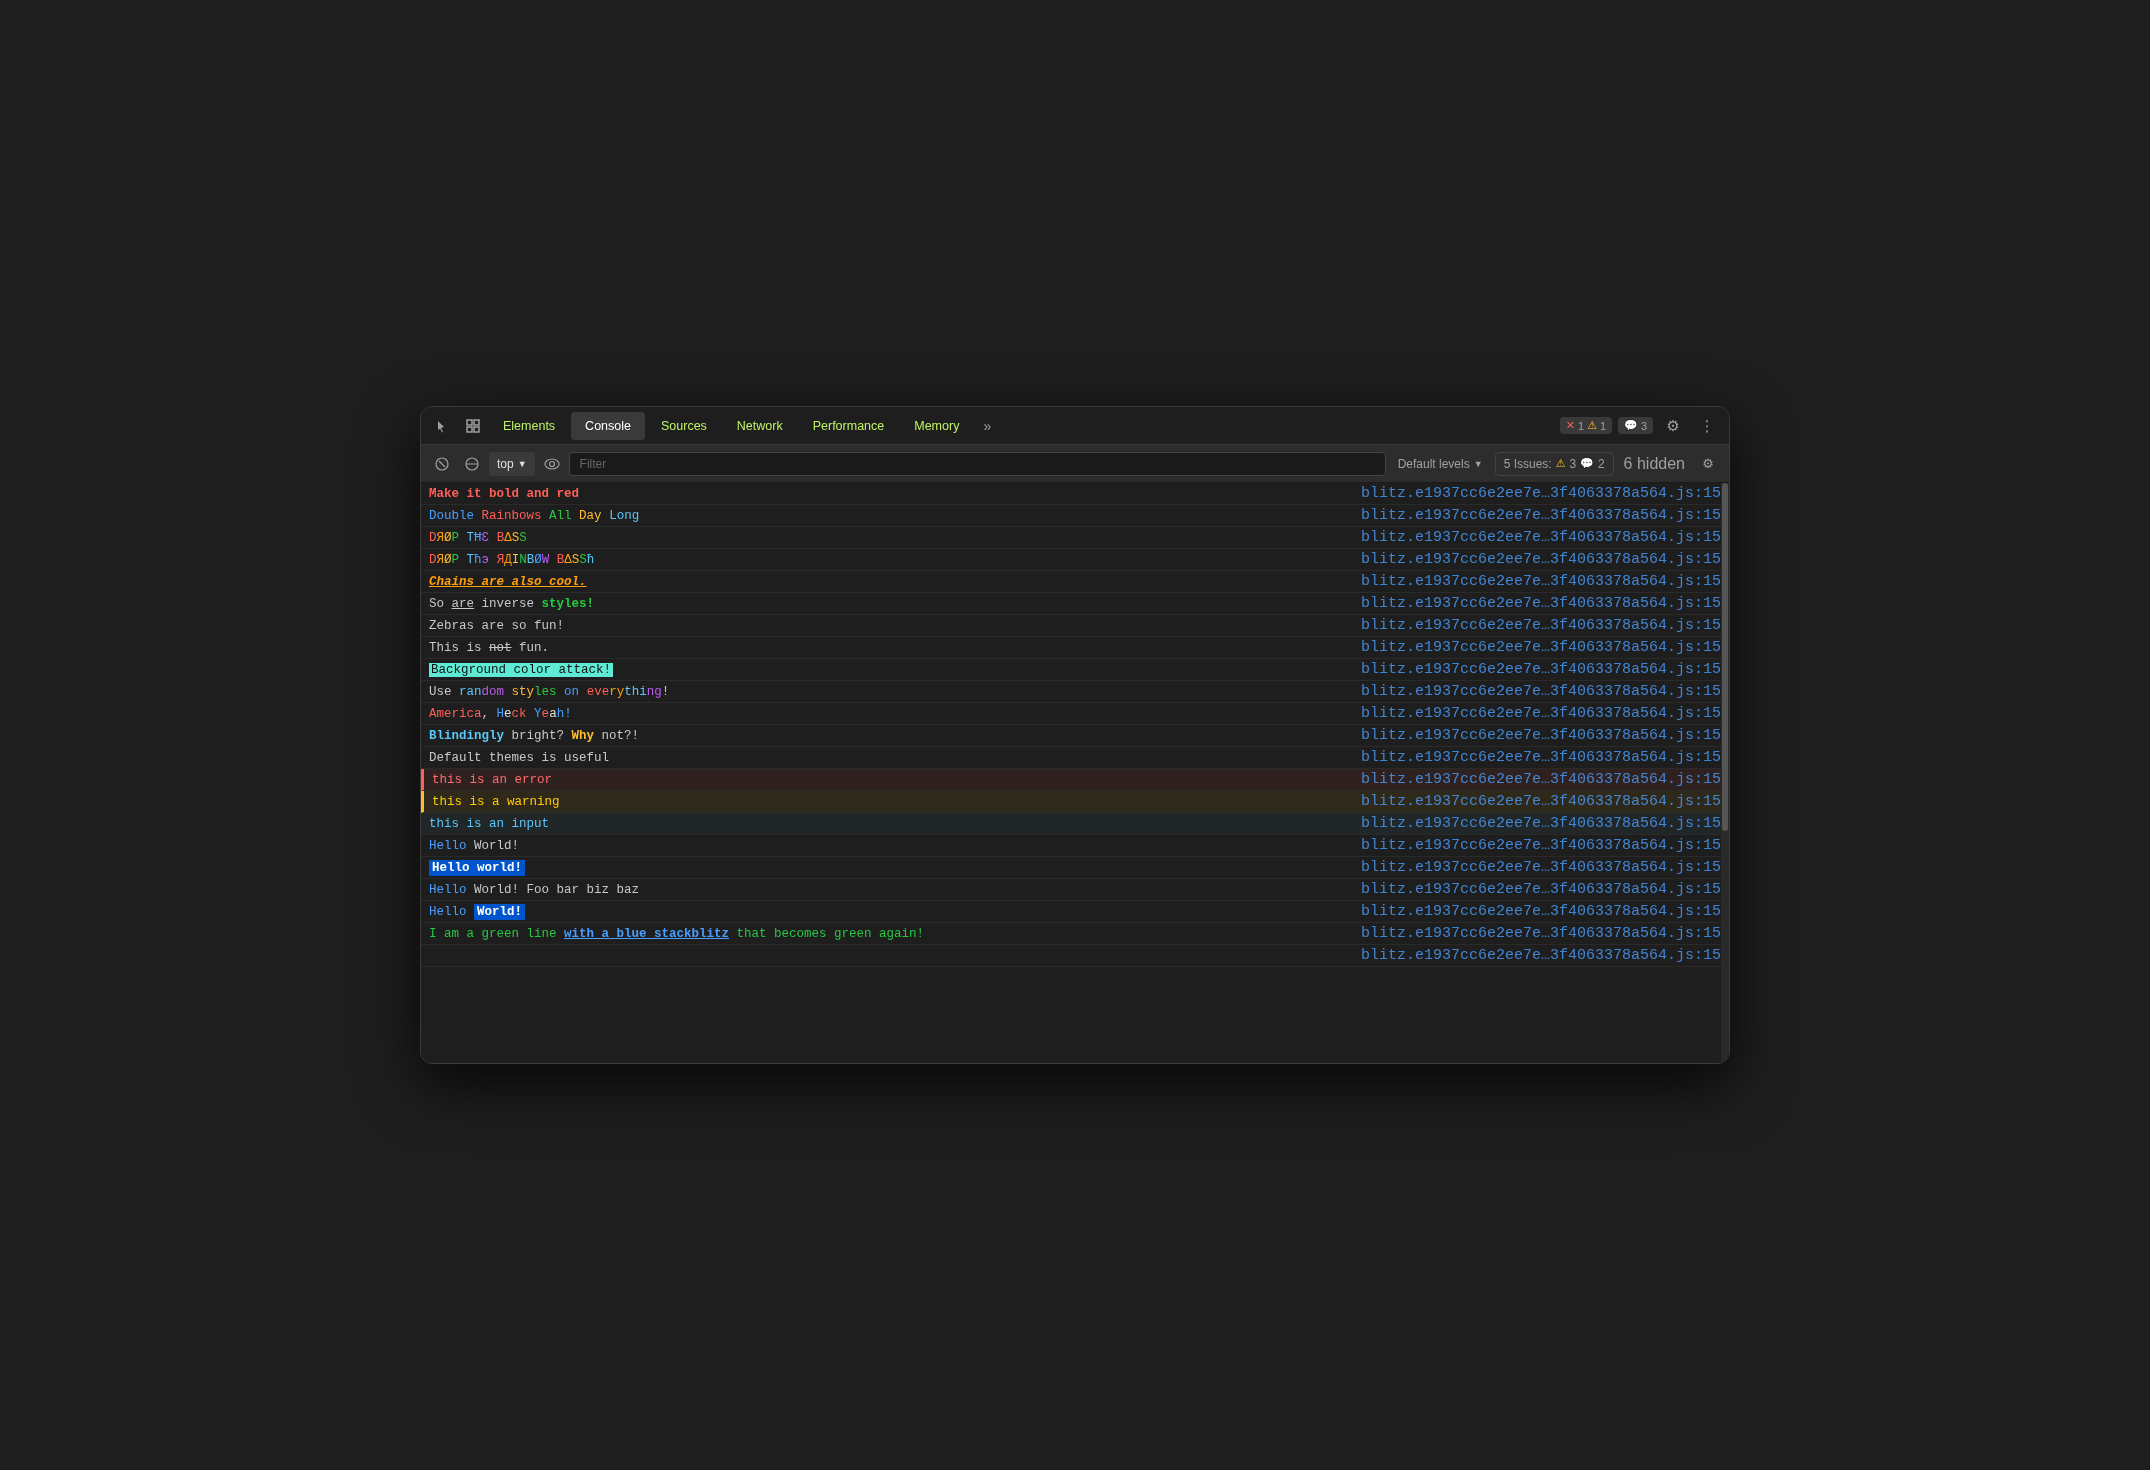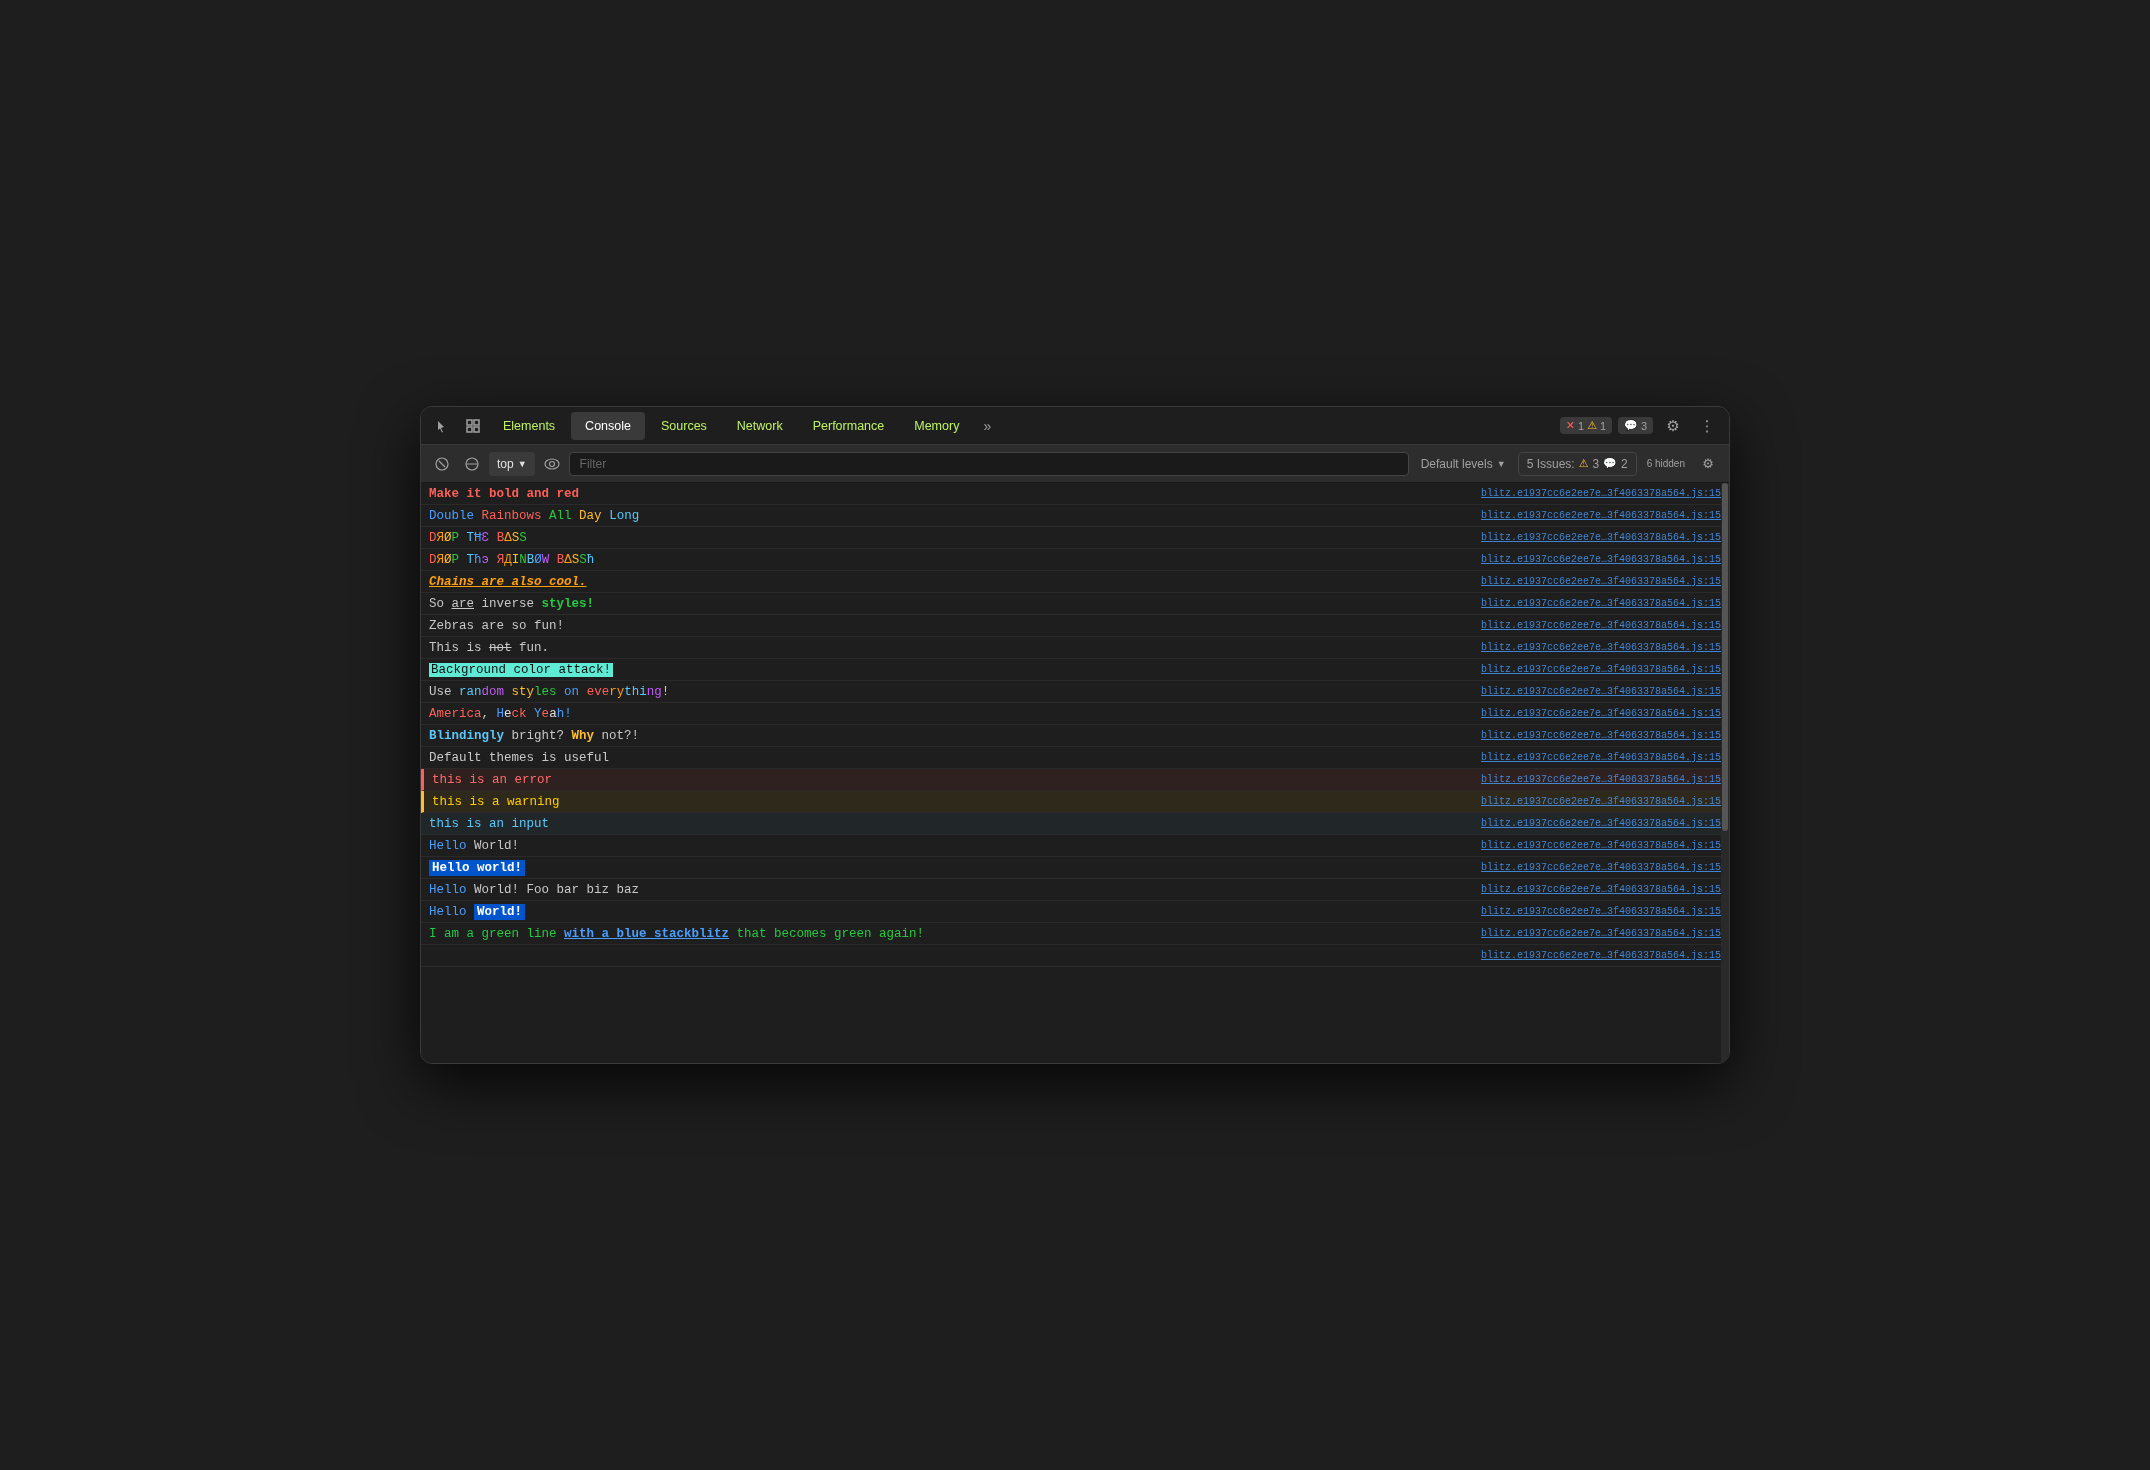--- a/index.html
+++ b/index.html
@@ -191,21 +191,21 @@
       background: #2d2d2d;
       border: 1px solid #444;
       border-radius: 4px;
       padding: 2px 8px;
       font-size: 12px;
       color: #a0a0a0;
       height: 24px;
       white-space: nowrap;
     }
     .hidden-badge {
-      font-size: 10px;
+      font-size: 16px;
       color: #a0a0a0;
       padding: 2px 6px;
     }
     .console-output {
       background: #1e1e1e;
       overflow-y: auto;
       height: 580px;
       font-family: 'Courier New', 'Menlo', monospace;
       font-size: 12.5px;
       position: relative;
@@ -218,22 +218,21 @@
       min-height: 22px;
       cursor: default;
     }
     .console-message {
       flex: 1;
       white-space: pre-wrap;
       word-break: break-all;
     }
     .console-source {
       color: #4a9eff;
-      font-size: 10px;
-      text-decoration: underline;
+      font-size: 15px;
       cursor: pointer;
       white-space: nowrap;
       margin-left: 32px;
       opacity: 0.8;
     }
     .scrollbar {
       position: absolute;
       right: 0;
       top: 0;
       width: 8px;

